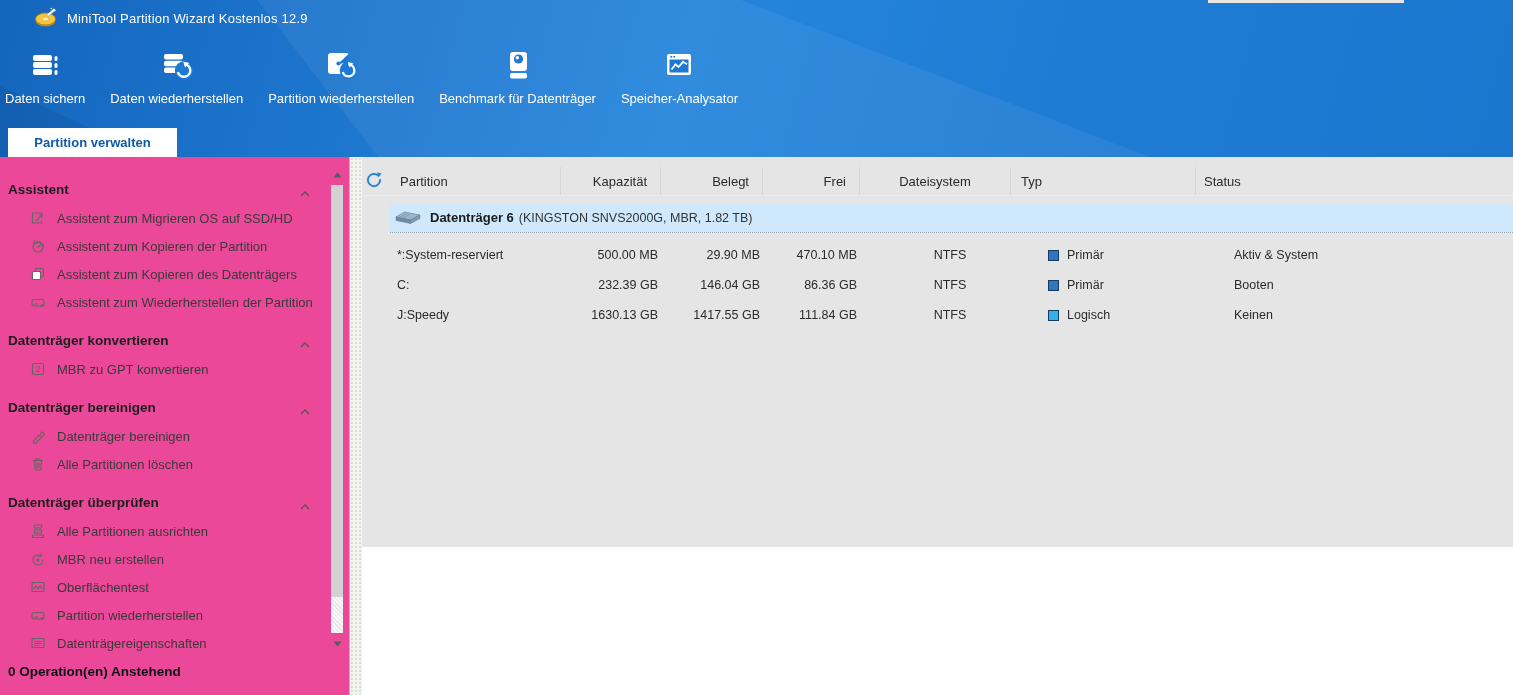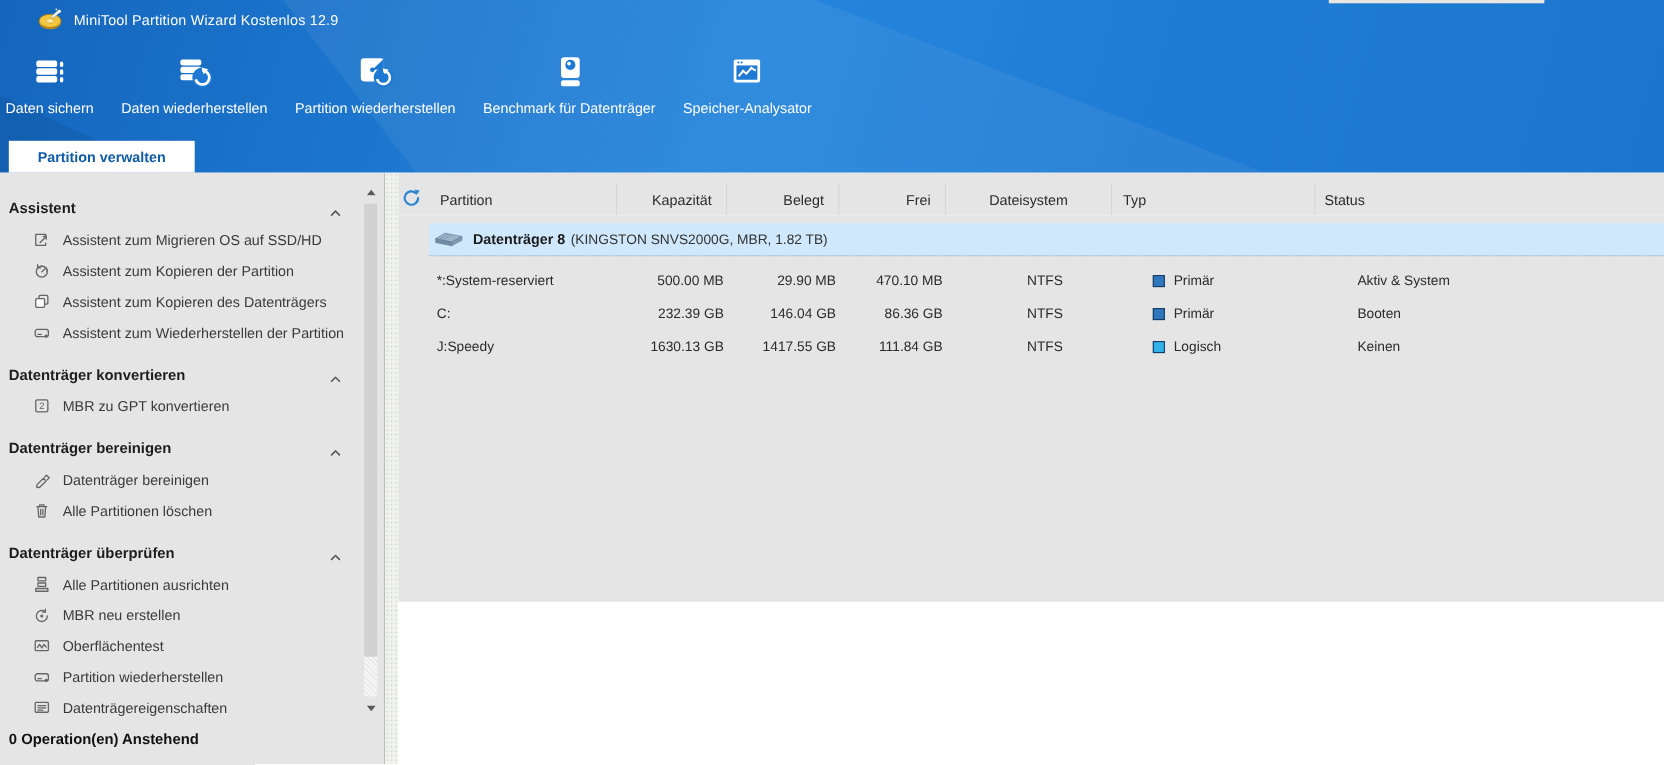--- a/index.html
+++ b/index.html
@@ -22,21 +22,21 @@
   #toolbar{position:absolute;left:0;top:36px;right:0;height:92px;display:flex;align-items:flex-start;padding-left:5px;gap:25px;}
   .tool-btn{display:flex;flex-direction:column;align-items:center;padding-top:11px;cursor:default;}
   .tool-btn .t-ico{height:37px;display:flex;align-items:center;justify-content:center;}
   .tool-btn .t-label{margin-top:7px;color:#ffffff;font-size:13px;white-space:nowrap;}
 
   
   #tab-manage{position:absolute;left:8px;top:128px;width:169px;height:29px;background:#ffffff;
     display:flex;align-items:center;justify-content:center;font-weight:bold;font-size:13px;color:#0d5ba8;}
 
   
-  #sidebar{position:absolute;left:0;top:157px;width:349px;height:538px;background:#e5e5e5;}
+  #sidebar{position:absolute;left:0;top:157px;width:349px;height:538px;background:#ec4899;}
   #sb-scroll{position:absolute;left:0;top:0;width:324px;padding-top:8px;}
   .sb-section-header{position:relative;height:20px;margin-top:14px;padding-left:8px;
     font-size:13.5px;font-weight:bold;color:#1d1d1d;display:flex;align-items:center;}
   .sb-chevron{position:absolute;right:14px;top:6px;}
   .sb-items{padding-top:5px;}
   .sb-item{height:28px;display:flex;align-items:center;padding-left:30px;}
   .sb-ico{width:16px;height:16px;margin-right:11px;flex:0 0 auto;display:flex;align-items:center;justify-content:center;}
   .sb-label{font-size:13px;color:#3a3a3a;white-space:nowrap;}
   .sb-status{position:absolute;left:8px;top:507px;font-size:13.5px;font-weight:bold;color:#111;}
 
@@ -406,21 +406,21 @@
 
     <div id="disk-row">
       <span class="d-ico">
         <svg width="28" height="18" viewBox="0 0 28 18">
           <path d="M2 8 L10.5 3 L26 6 L16.5 11 Z" fill="#9db4c9" stroke="#5f7a95" stroke-width="0.6"></path>
           <path d="M2 8 L16.5 11 L16.5 14.5 L2 11.5 Z" fill="#6f8aa5" stroke="#5f7a95" stroke-width="0.5"></path>
           <path d="M16.5 11 L26 6 L26 9.5 L16.5 14.5 Z" fill="#8199b1" stroke="#5f7a95" stroke-width="0.5"></path>
           <path d="M6 8.2 L13 4.2 M9 8.9 L16 4.9" stroke="#7a93ab" stroke-width="0.7"></path>
         </svg>
       </span>
-      <span class="d-name">Datenträger 8</span>
+      <span class="d-name">Datenträger 6</span>
       <span class="d-details">(KINGSTON SNVS2000G, MBR, 1.82 TB)</span>
     </div>
 
     <div id="prow-0" class="part-row grid-row">
       <div class="pc c-name">*:System-reserviert</div>
       <div class="pc c-num">500.00 MB</div>
       <div class="pc c-num">29.90 MB</div>
       <div class="pc c-num">470.10 MB</div>
       <div class="pc c-center">NTFS</div>
       <div class="pc c-typ">

